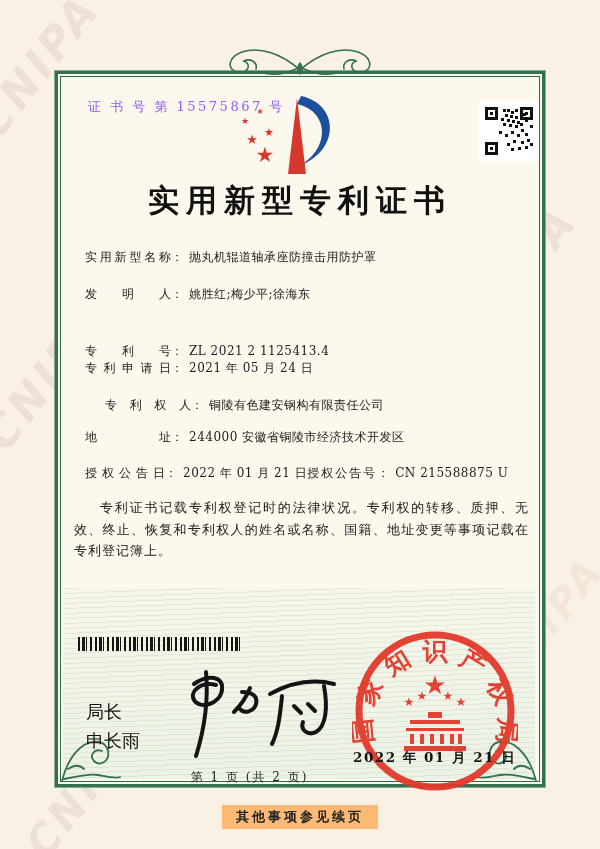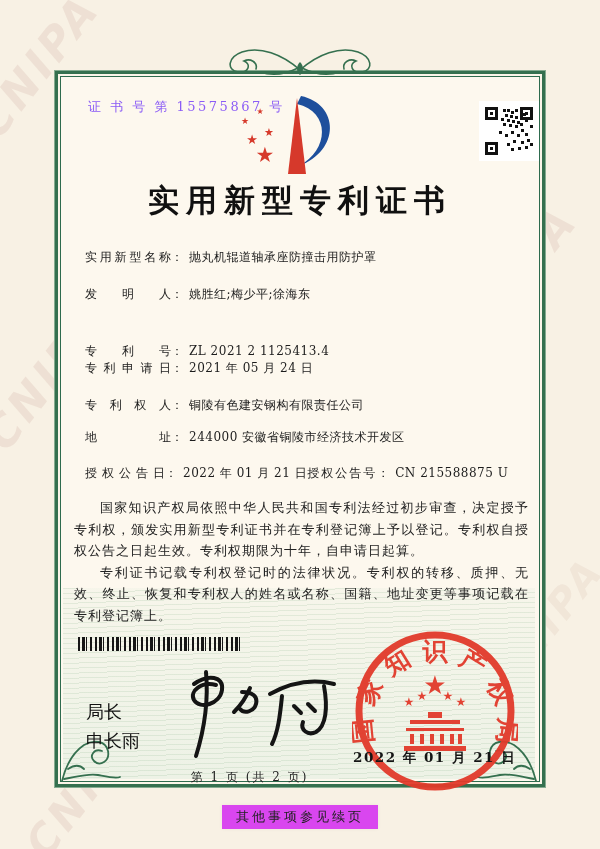--- a/index.html
+++ b/index.html
@@ -57,22 +57,22 @@
              #161616 12px 14px, transparent 14px 17px);}
   .officer{position:absolute;left:86px;top:698px;font-size:18px;color:#111;
            font-family:Liberation Serif, serif;line-height:29px;}
   .sig{position:absolute;left:168px;top:664px;}
   .seal{position:absolute;left:352px;top:628px;opacity:.95;}
   .sealdate{position:absolute;left:353px;top:749px;font-size:13.5px;color:#151515;
             letter-spacing:1.5px;font-weight:bold;white-space:nowrap;}
   .pageno{position:absolute;left:0;top:769px;width:499px;text-align:center;
           font-size:12px;color:#222;letter-spacing:2px;}
   .contnote{position:absolute;left:50%;top:805px;transform:translateX(-50%);
-            background:#d946ef;padding:3px 14px;font-size:13px;color:#222;
-            letter-spacing:3px;box-shadow:0 0 4px rgba(0,0,0,.05);}
+            background:#fdba74;padding:3px 14px;font-size:13px;color:#222;
+            letter-spacing:3px;box-shadow:0 0 4px rgba(0,0,0,.05);font-weight:bold;}
 </style>
 </head>
 <body>
 
 <div class="page">
 
   <div class="wm" style="left:-46px;top:40px;font-size:44px;">CNIPA</div>
   <div class="wm" style="left:160px;top:128px;font-size:34px;color:rgba(198,160,148,.14);">CNIPA</div>
   <div class="wm" style="left:432px;top:252px;font-size:44px;">CNIPA</div>
   <div class="wm" style="left:-38px;top:352px;font-size:44px;">CNIPA</div>
@@ -134,32 +134,31 @@
   </div>
   <div class="row" style="top:286px;">
     <span class="flabel">发明人</span><span class="colon">：</span><span class="fvalue">姚胜红;梅少平;徐海东</span>
   </div>
   <div class="row" style="top:323px;margin-top:20px;">
     <span class="flabel">专利号</span><span class="colon">：</span><span class="fvalue">ZL 2021 2 1125413.4</span>
   </div>
   <div class="row" style="top:360px;">
     <span class="flabel">专利申请日</span><span class="colon">：</span><span class="fvalue">2021 年 05 月 24 日</span>
   </div>
-  <div class="row" style="top:397px;">
+  <div class="row" style="top:397px;margin-left:20px;">
     <span class="flabel">专利权人</span><span class="colon">：</span><span class="fvalue">铜陵有色建安钢构有限责任公司</span>
   </div>
   <div class="row" style="top:429px;">
     <span class="flabel">地址</span><span class="colon">：</span><span class="fvalue">244000 安徽省铜陵市经济技术开发区</span>
   </div>
   <div class="row" style="top:465px;">
     <span class="flabel" style="width:80px;">授权公告日</span><span class="colon">：</span><span class="fvalue">2022 年 01 月 21 日</span><span class="grant2"><span class="flabel">授权公告号</span><span class="colon">：</span><span class="fvalue">CN 215588875 U</span></span>
   </div>
 
   <div class="paras">
-    <p>国家知识产权局依照中华人民共和国专利法经过初步审查，决定授予专利权，颁发实用新型专利证书并在专利登记簿上予以登记。专利权自授权公告之日起生效。专利权期限为十年，自申请日起算。</p>
     <p>专利证书记载专利权登记时的法律状况。专利权的转移、质押、无效、终止、恢复和专利权人的姓名或名称、国籍、地址变更等事项记载在专利登记簿上。</p>
   </div>
 
   <div class="barcode"></div>
 
   <div class="officer">
     <div>局长</div>
     <div>申长雨</div>
   </div>
 

